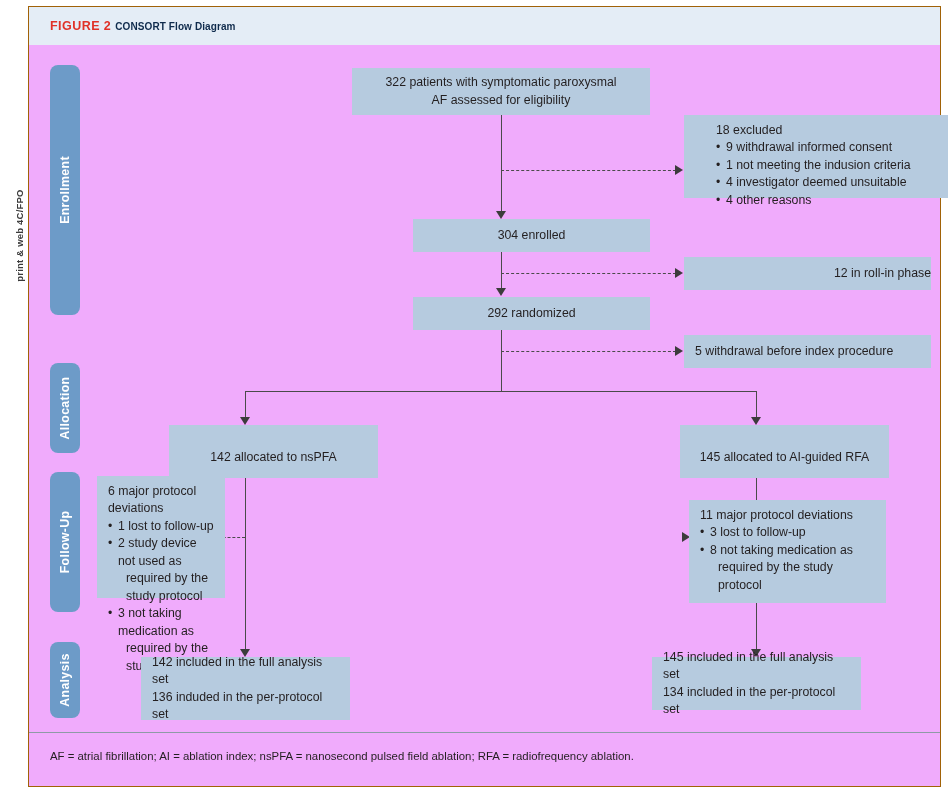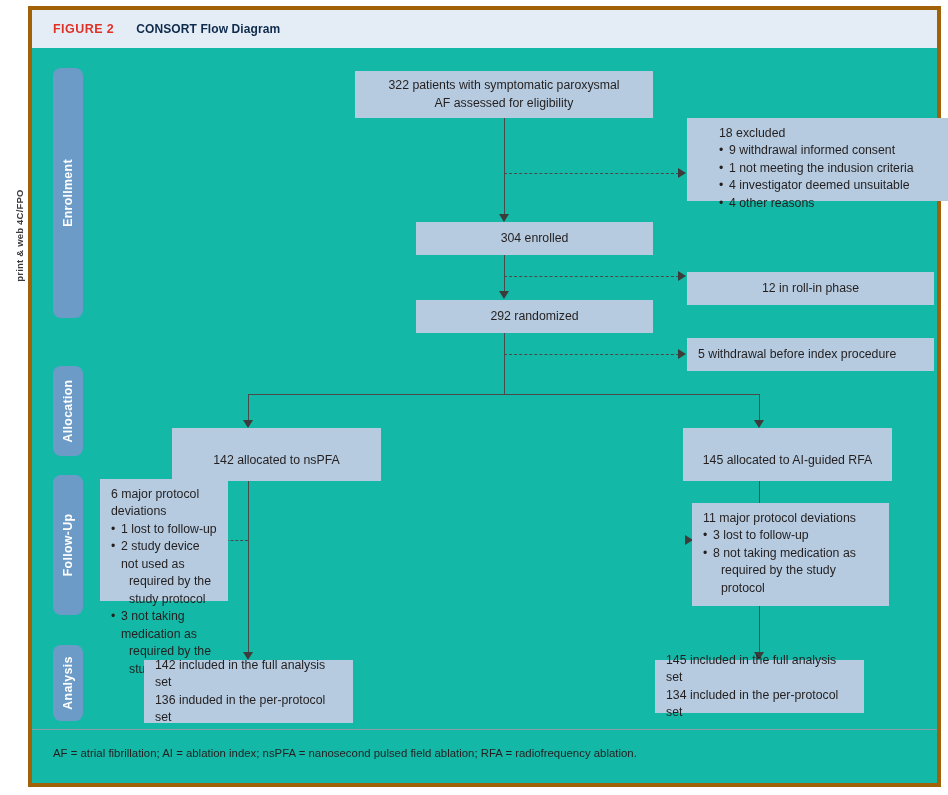--- a/index.html
+++ b/index.html
@@ -29,43 +29,43 @@
     color:#3a3a3a;
     text-align:center;
     white-space:nowrap;
   }
 
   
   .fig-frame{
     position:absolute;
     left:28px; top:6px;
     width:913px; height:781px;
-    border:4px solid #a16207;
-    background:#14b8a6;
+    border:1px solid #a16207;
+    background:#f0abfc;
     box-sizing:border-box;
   }
   .fig-header{
     position:absolute;
     left:0; top:0;
     width:100%; height:38px;
     background:#e4edf6;
     box-sizing:border-box;
     display:flex;
     align-items:center;
   }
   .fig-label{
     margin-left:21px;
     font-size:12.5px;
     font-weight:bold;
     color:#e03127;
     letter-spacing:.45px;
   }
   .fig-title{
-    margin-left:22px;
-    font-size:12px;
+    margin-left:4px;
+    font-size:10px;
     font-weight:bold;
     color:#0f2b4c;
     letter-spacing:.1px;
   }
 
   
   .fig-footrule{
     position:absolute;
     left:0; bottom:53px;
     width:100%;
@@ -243,21 +243,21 @@
       <div class="box center" style="left:384px; top:174px; width:237px; height:33px;">
         <div class="lines">304 enrolled</div>
       </div>
 
       <div class="vline" style="left:472px; top:207px; height:40px;"></div>
       <div class="arrow-down" style="left:467px; top:243px;"></div>
 
       <div class="dline" style="left:472px; top:228px; width:175px;"></div>
       <div class="arrow-right" style="left:646px; top:223px;"></div>
 
-      <div class="box center" style="left:655px; top:224px; width:247px; height:33px;">
+      <div class="box center" style="left:655px; top:212px; width:247px; height:33px;justify-content:flex-end;">
         <div class="lines">12 in roll-in phase</div>
       </div>
 
       <div class="box center" style="left:384px; top:252px; width:237px; height:33px;">
         <div class="lines">292 randomized</div>
       </div>
 
       <div class="vline" style="left:472px; top:285px; height:62px;"></div>
 
       <div class="dline" style="left:472px; top:306px; width:175px;"></div>

